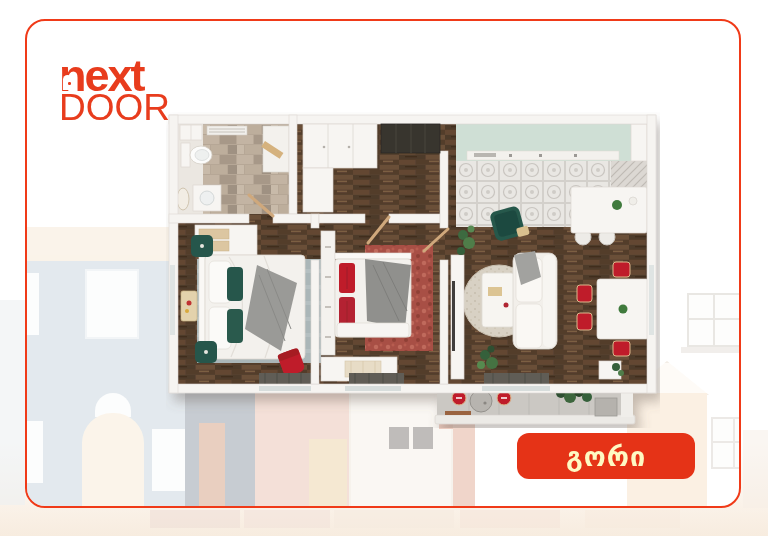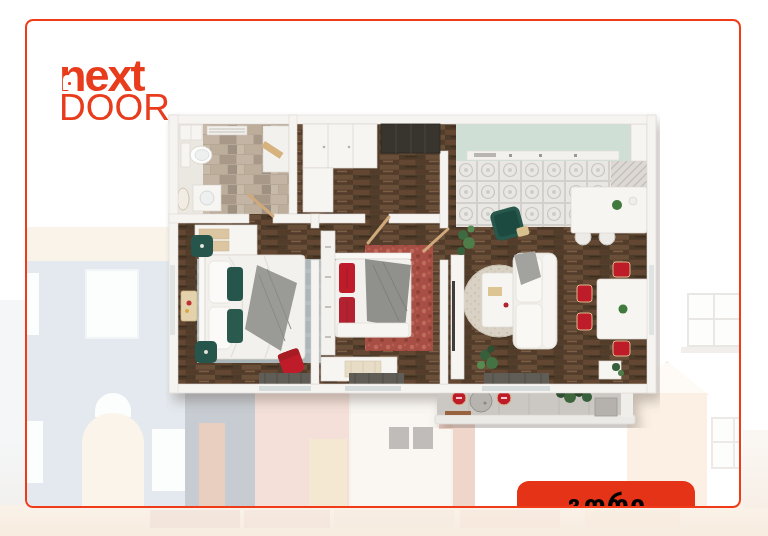--- a/index.html
+++ b/index.html
@@ -3,21 +3,21 @@
 <meta charset="utf-8">
 <style>
   * { margin:0; padding:0; box-sizing:border-box; }
   html,body { width:768px; height:536px; overflow:hidden;
     font-family:"DejaVu Sans","Liberation Sans",sans-serif; }
   body { position:relative;
     background:linear-gradient(180deg,#ffffff 0%,#ffffff 82%,#f9efe4 97%,#f7ecdf 100%); }
 
   
   .card { position:absolute; left:25px; top:19px; width:716px; height:489px;
-    background:#ffffff; border:2px solid #f03a18; border-radius:8px; overflow:hidden; }
+    background:#ffffff; border:2px solid #f03a18; border-radius:20px; overflow:hidden; }
 
   
   .houses { position:absolute; inset:0; opacity:.55; }
   .hrect { position:absolute; }
 
   
   .out-strip { position:absolute; opacity:.45; }
 
   
   .logo { position:absolute; left:32px; top:32px; line-height:1; }
@@ -32,24 +32,24 @@
 
   
   .plan { position:absolute; left:139px; top:91px; }
   .plan svg { display:block; }
   .wall { fill:#f6f4f1; stroke:#ddd8d2; stroke-width:.6; }
   .white-f { fill:#f7f5f2; stroke:#dcd8d2; stroke-width:.7; }
   .redchair { fill:#bf1f2a; stroke:#dcb88c; stroke-width:1; }
 
   
   .loc-btn { position:absolute; left:490px; top:412px; width:178px; height:46px;
-    background:#e53317; color:#000000; border:none; border-radius:12px;
+    background:#e53317; color:#fef9c3; border:none; border-radius:12px;
     font-family:"DejaVu Sans",sans-serif; font-size:27px; font-weight:bold;
     letter-spacing:1px; display:flex; align-items:center; justify-content:center;
-    cursor:pointer;margin-top:48px; }
+    cursor:pointer; }
 </style>
 </head>
 <body>
 
 <div class="out-strip" style="left:150px;top:510px;width:90px;height:18px;background:#ecd9d2;"></div>
 <div class="out-strip" style="left:244px;top:510px;width:86px;height:18px;background:#f0ddd6;"></div>
 <div class="out-strip" style="left:334px;top:510px;width:120px;height:18px;background:#f4e8dd;"></div>
 <div class="out-strip" style="left:460px;top:510px;width:100px;height:18px;background:#f3e2d8;"></div>
 <div class="out-strip" style="left:585px;top:510px;width:95px;height:18px;background:#f6e7d9;opacity:.35;"></div>
 <div class="out-strip" style="left:0;top:300px;width:25px;height:205px;background:#edf0f2;opacity:.6;"></div>

